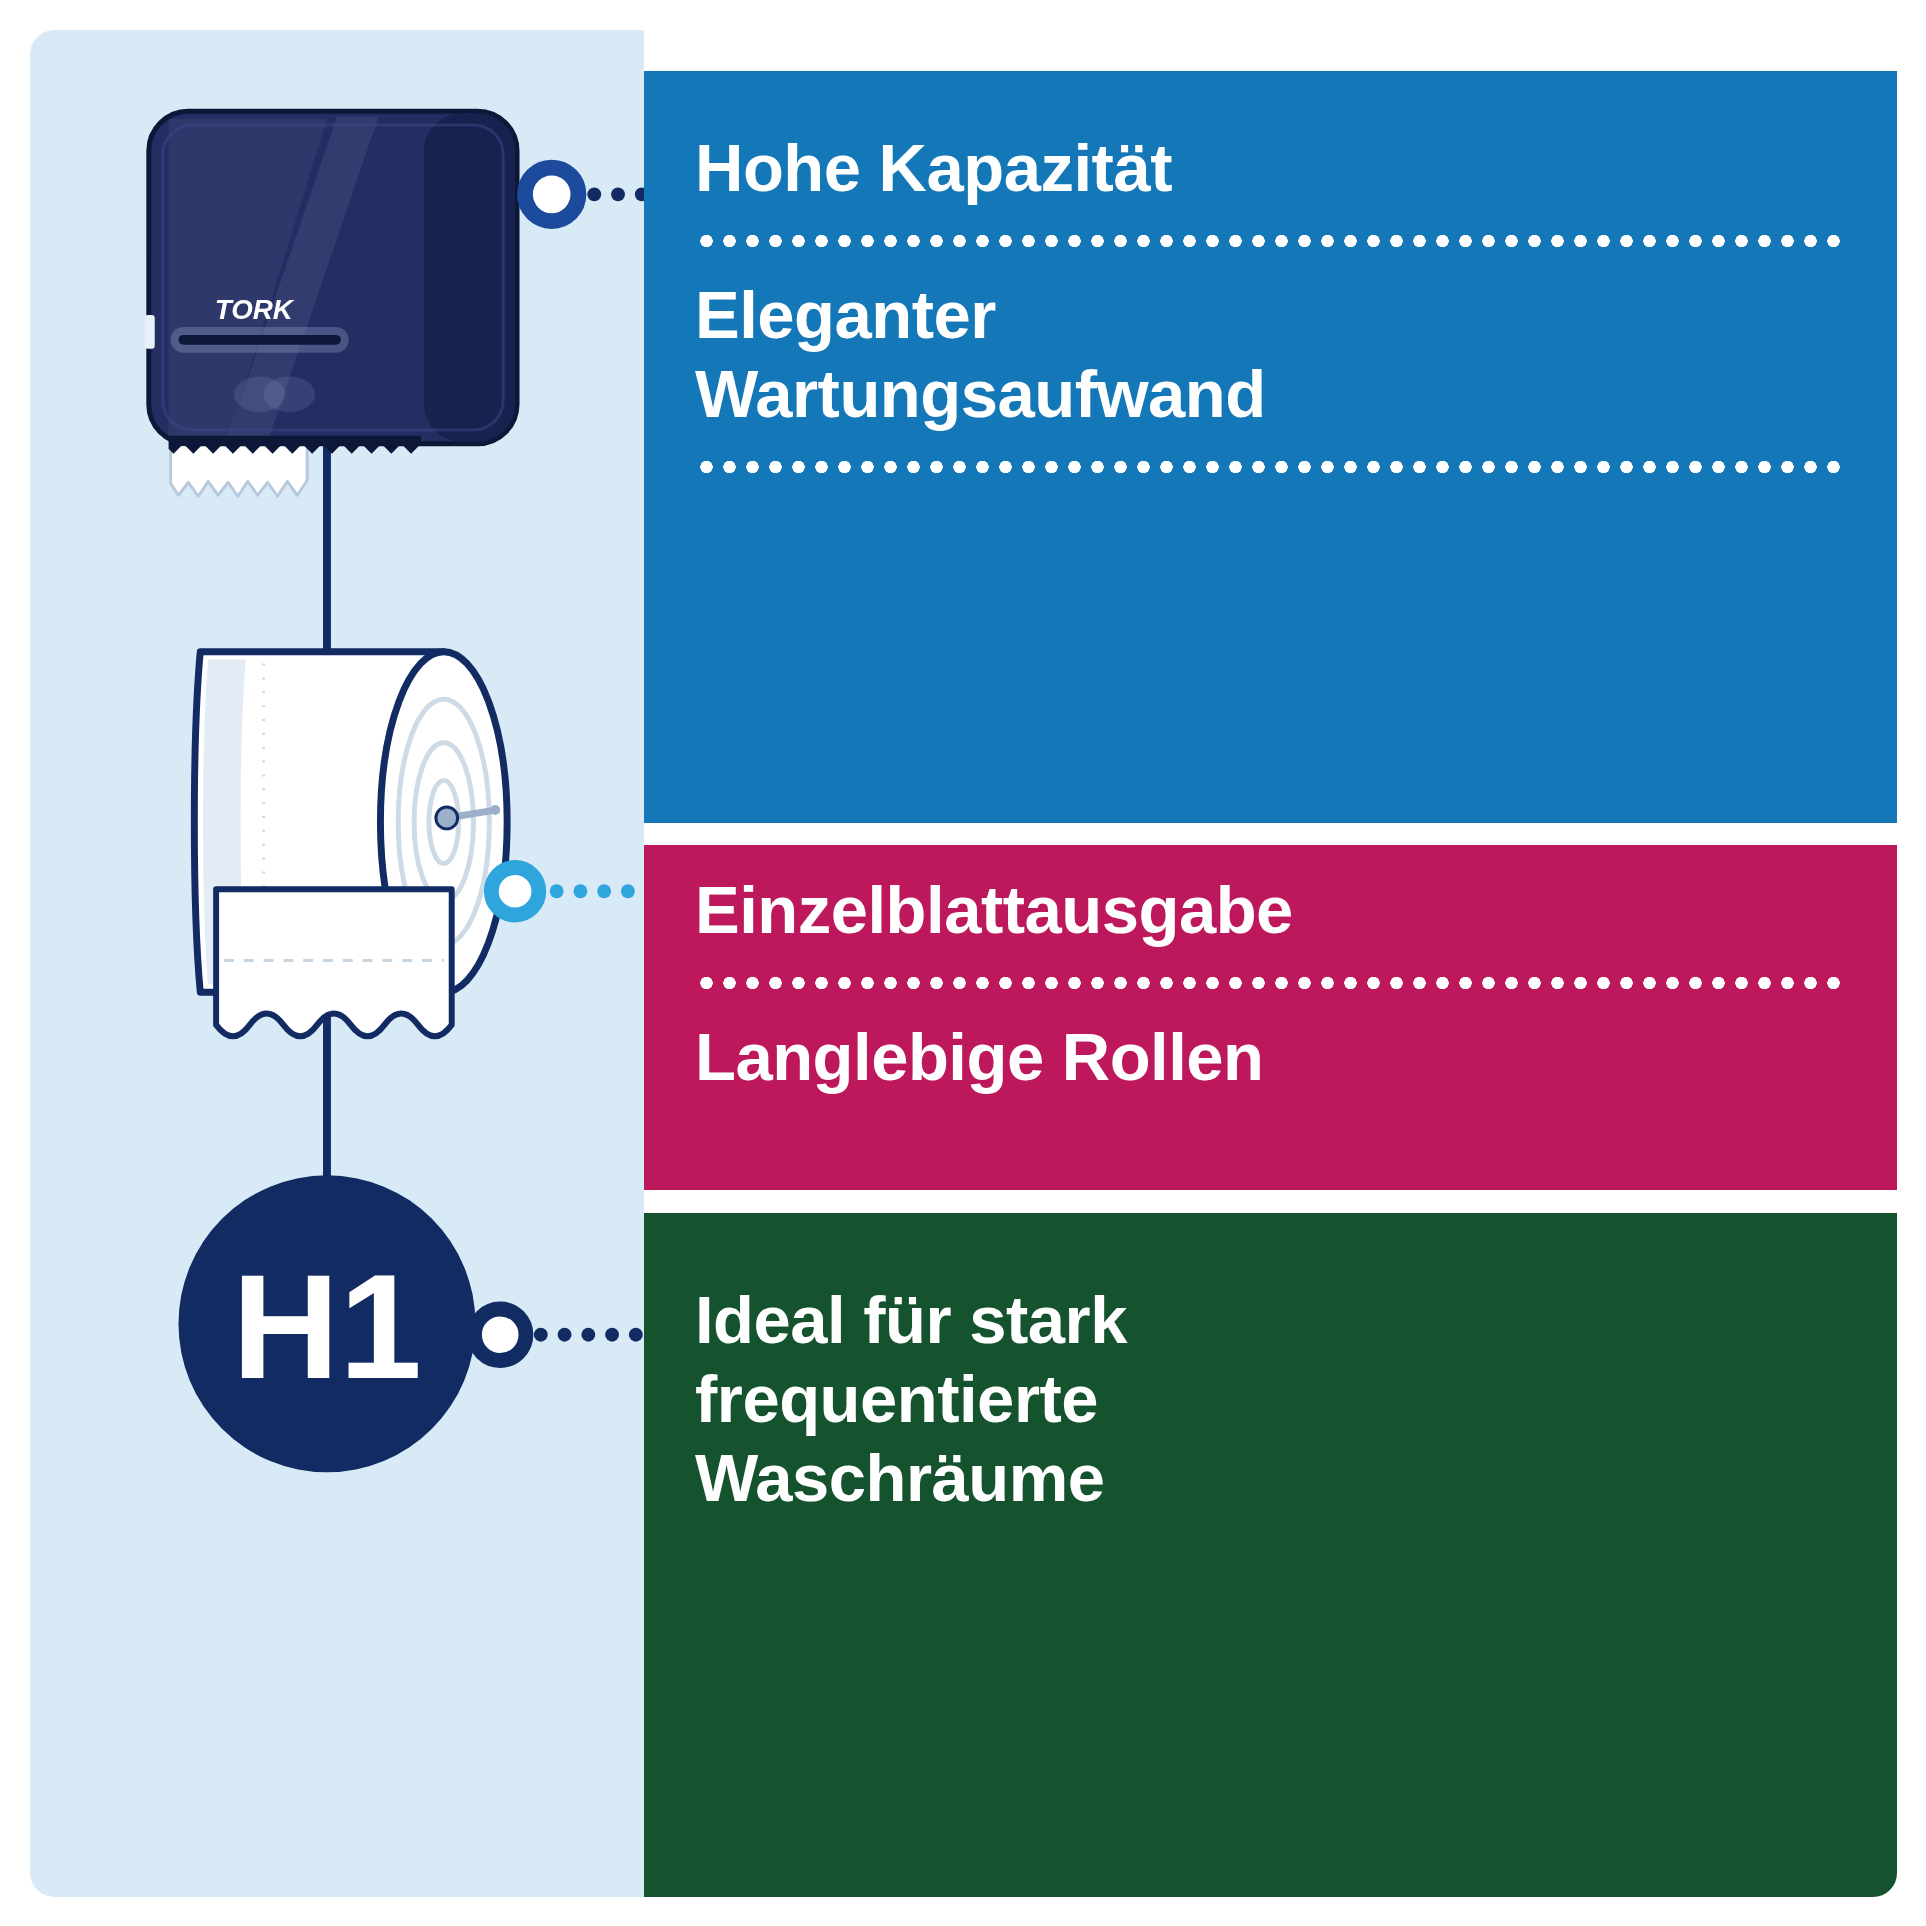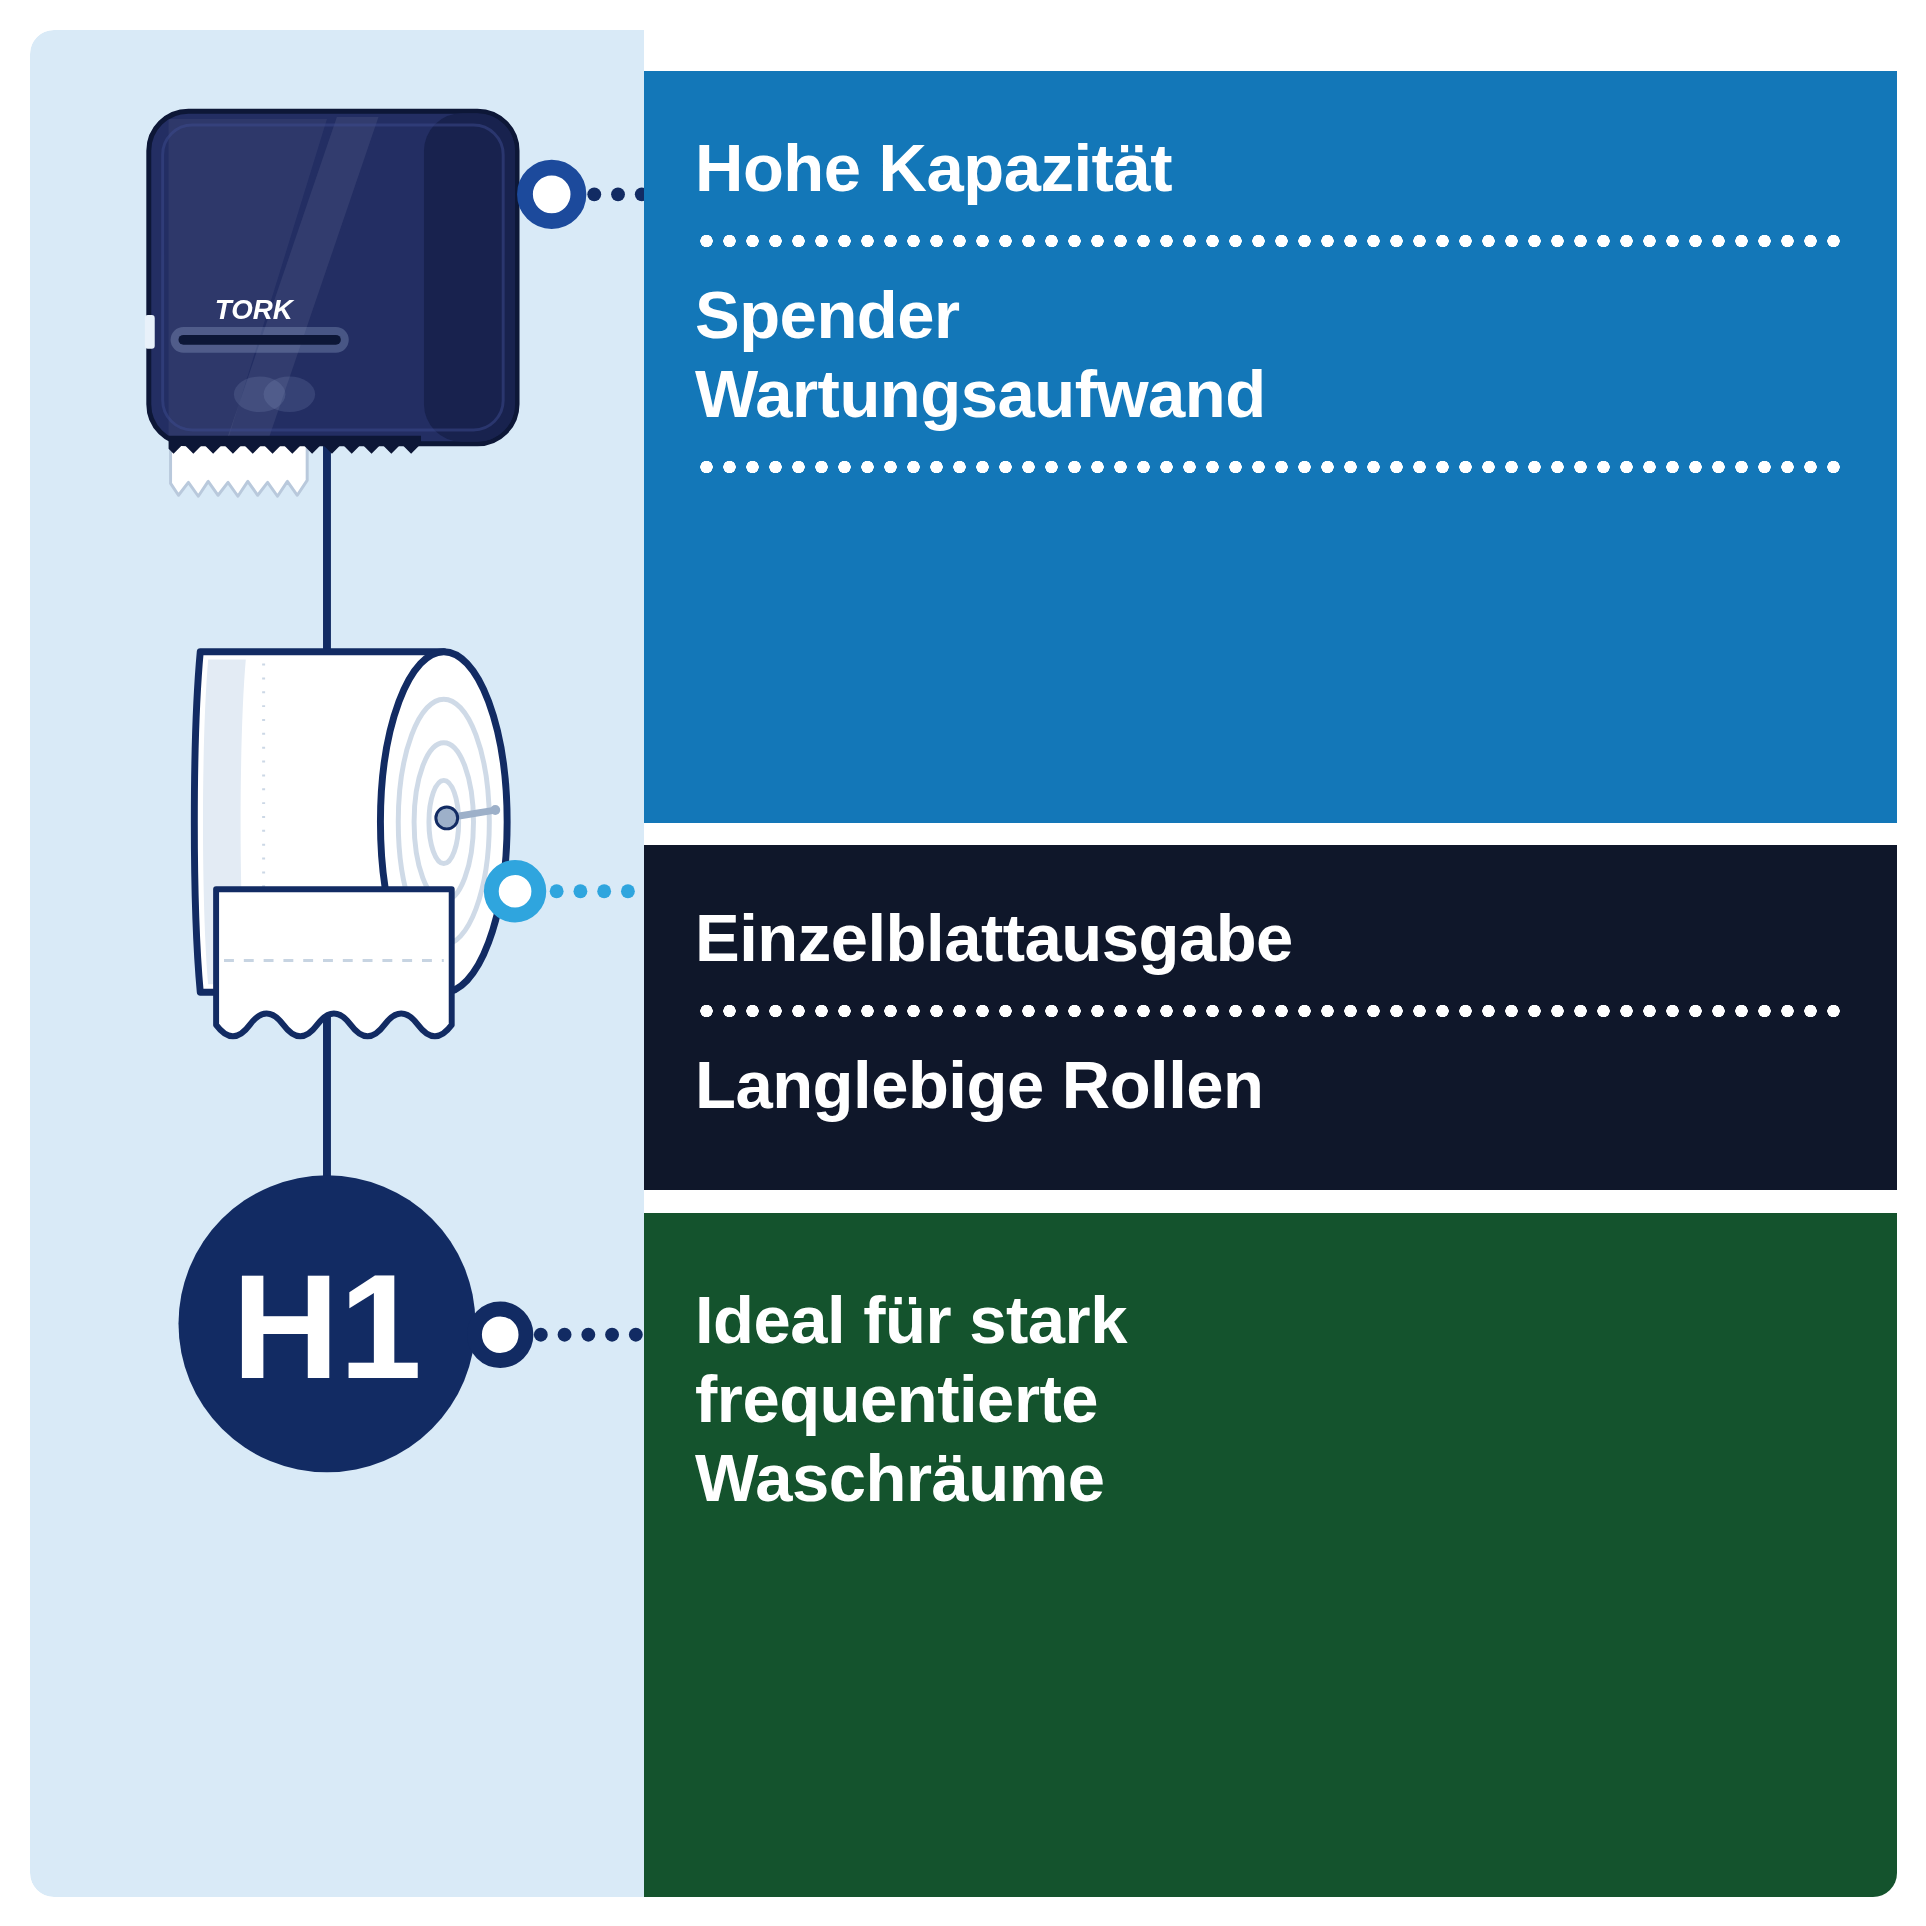--- a/index.html
+++ b/index.html
@@ -15,21 +15,21 @@
     position:absolute; left:0; top:0; width:614px; height:1867px;
     background:#d9eaf7; border-radius:24px 0 0 24px;
   }
   svg.illustration { position:absolute; left:0; top:0; width:1867px; height:1867px; display:block; }
 
   .panel {
     position:absolute; left:614px; width:1253px; box-sizing:border-box;
     color:#ffffff; padding-left:51px; padding-right:55px;margin-top:41px;
   }
   .panel-1 { top:0; height:752px; background:#1377b8; padding-top:57px; }
-  .panel-2 { top:774px; height:345px; background:#0f172a; padding-top:53px; }
+  .panel-2 { top:774px; height:345px; background:#be185d; padding-top:25px; }
   .panel-3 { top:1142px; height:725px; background:#14532d; padding-top:67px; border-bottom-right-radius:32px; }
 
   .feature {
     font-weight:bold; font-size:67px; line-height:79px;
     letter-spacing:-0.5px; white-space:pre-line;
   }
   .sep {
     height:14px; margin:27px 0;
     background-image:radial-gradient(circle, #ffffff 6px, rgba(255,255,255,0) 6.4px);
     background-size:23px 14px; background-repeat:repeat-x; background-position:left center;
@@ -113,21 +113,21 @@
         <circle cx="540" cy="1318" r="7" fill="#122b63"></circle>
         <circle cx="564" cy="1318" r="7" fill="#122b63"></circle>
         <circle cx="588" cy="1318" r="7" fill="#122b63"></circle>
         <circle cx="612" cy="1318" r="7" fill="#122b63"></circle>
       </g>
     </svg>
 
     <section class="panel panel-1">
       <div class="feature">Hohe Kapazität</div>
       <div class="sep"></div>
-      <div class="feature">Spender
+      <div class="feature">Eleganter
 Wartungsaufwand</div>
       <div class="sep"></div>
     </section>
 
     <section class="panel panel-2">
       <div class="feature">Einzelblattausgabe</div>
       <div class="sep"></div>
       <div class="feature">Langlebige Rollen</div>
     </section>
 

